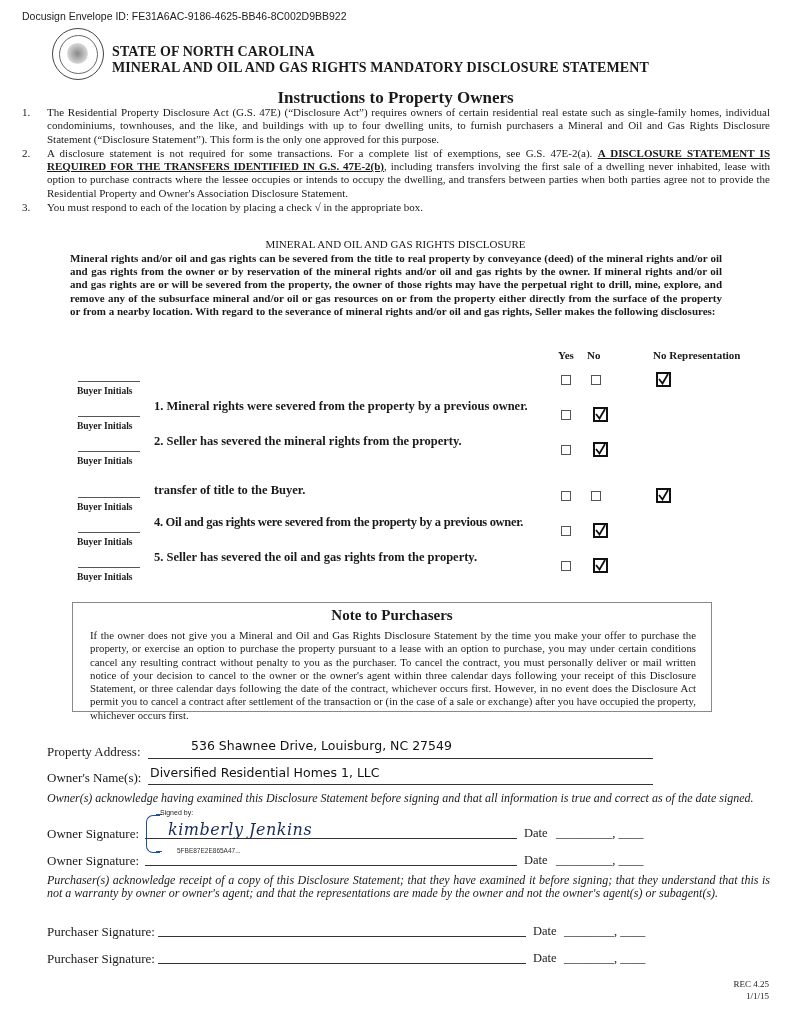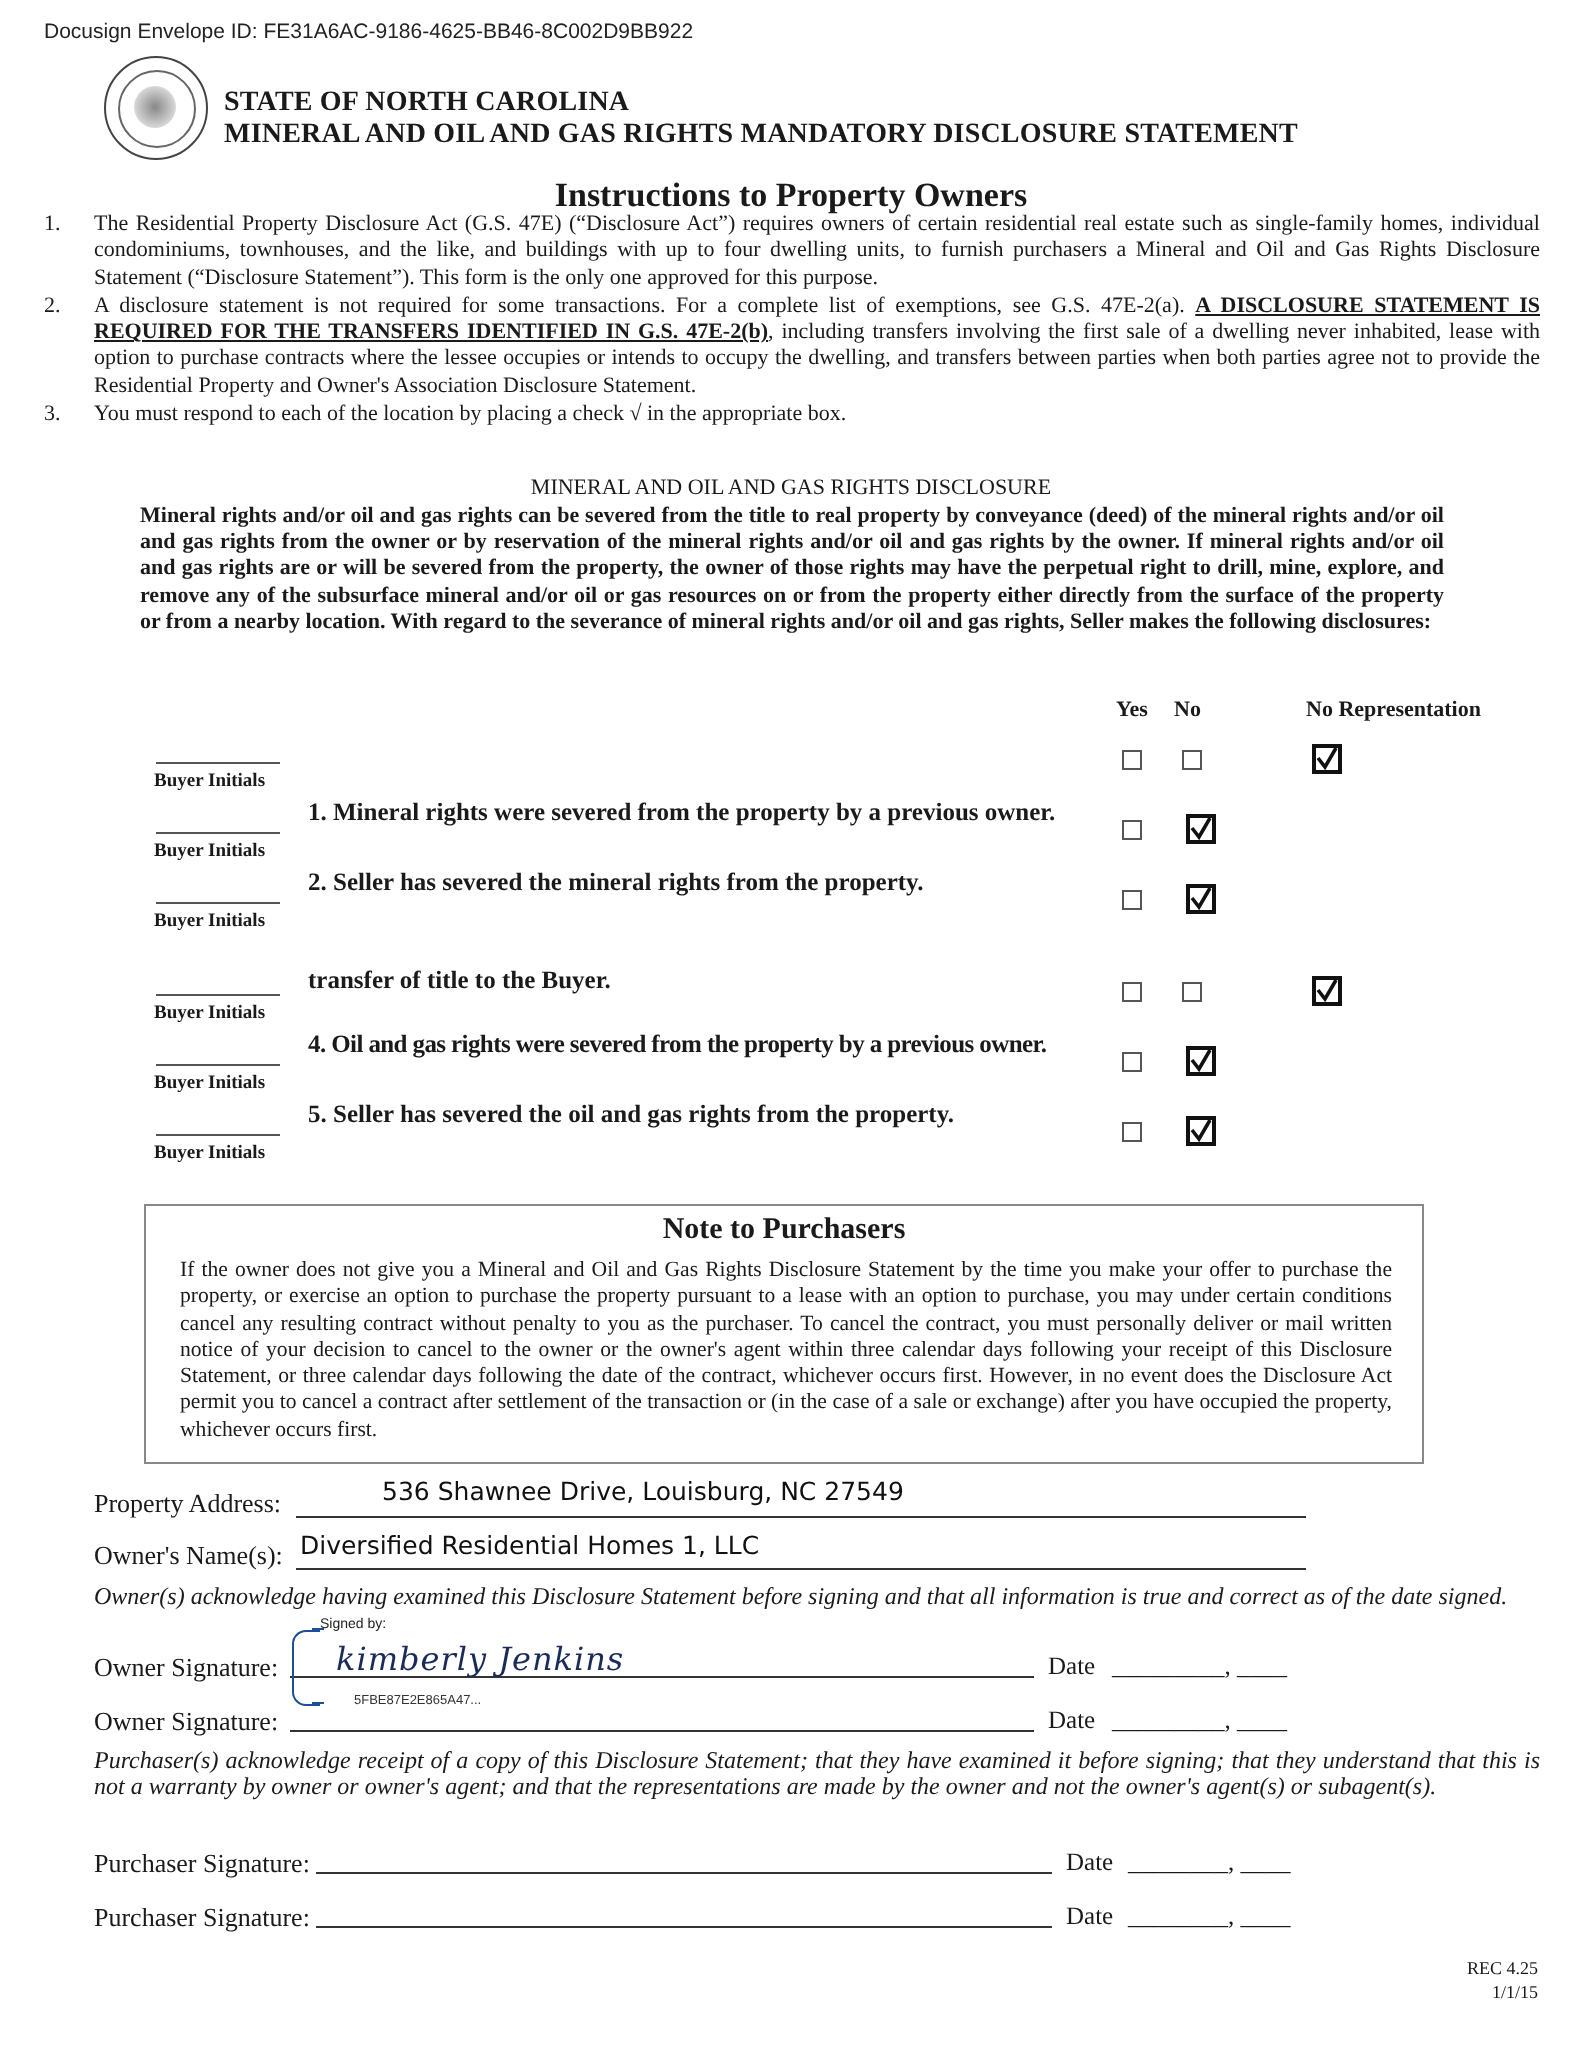--- a/index.html
+++ b/index.html
@@ -23,21 +23,21 @@
   .disc-head { left: 0; width: 791px; top: 238px; text-align: center; font-size: 11px; }
   .disc-para { left: 70px; top: 252px; width: 652px; font-size: 11px; font-weight: bold; line-height: 13.2px; text-align: justify; }
   .col-head { top: 349px; font-size: 11px; font-weight: bold; }
   .row { left: 70px; width: 660px; height: 32px; }
   .initials-line { position: absolute; left: 8px; top: 0; width: 62px; border-top: 1px solid #555; }
   .initials-label { position: absolute; left: 7px; top: 5px; font-size: 9.5px; font-weight: bold; }
   .q-text { position: absolute; left: 84px; top: -7px; width: 400px; font-size: 12.5px; font-weight: bold; line-height: 14px; margin-top: 25px; }
   .cb { position: absolute; width: 10px; height: 10px; border: 1px solid #555; background: #fff; }
   .cb-checked { position: absolute; width: 15px; height: 15px; border: 2px solid #111; background: #fff; }
   .cb-checked svg { position: absolute; left: 0; top: 0; }
-  .note-box { left: 72px; top: 602px; width: 640px; height: 130px; border: 1.5px solid #888; }
+  .note-box { left: 72px; top: 602px; width: 640px; height: 110px; border: 1.5px solid #888; }
   .note-title { position: absolute; left: 0; width: 100%; top: 4px; text-align: center; font-size: 15px; font-weight: bold; }
   .note-text { position: absolute; left: 17px; top: 26px; width: 606px; font-size: 10.8px; line-height: 13.3px; text-align: justify; }
   .field-row { font-size: 13px; }
   .field-line { position: absolute; border-bottom: 1px solid #333; }
   .field-value { position: absolute; font-family: "DejaVu Sans", sans-serif; font-size: 12.5px; color: #111; }
   .italic-para { font-style: italic; font-size: 12px; line-height: 13px; text-align: justify; }
   .sig-label { font-size: 13px; }
   .date-label { font-size: 12.5px; }
   .ds-bracket { left: 146px; top: 815px; width: 14px; height: 38px; border: 1.5px solid #1f4e99; border-right: none; border-radius: 7px 0 0 7px; }
   .ds-signed-by { left: 160px; top: 809px; font-family: "Liberation Sans", sans-serif; font-size: 7px; color: #222; }

